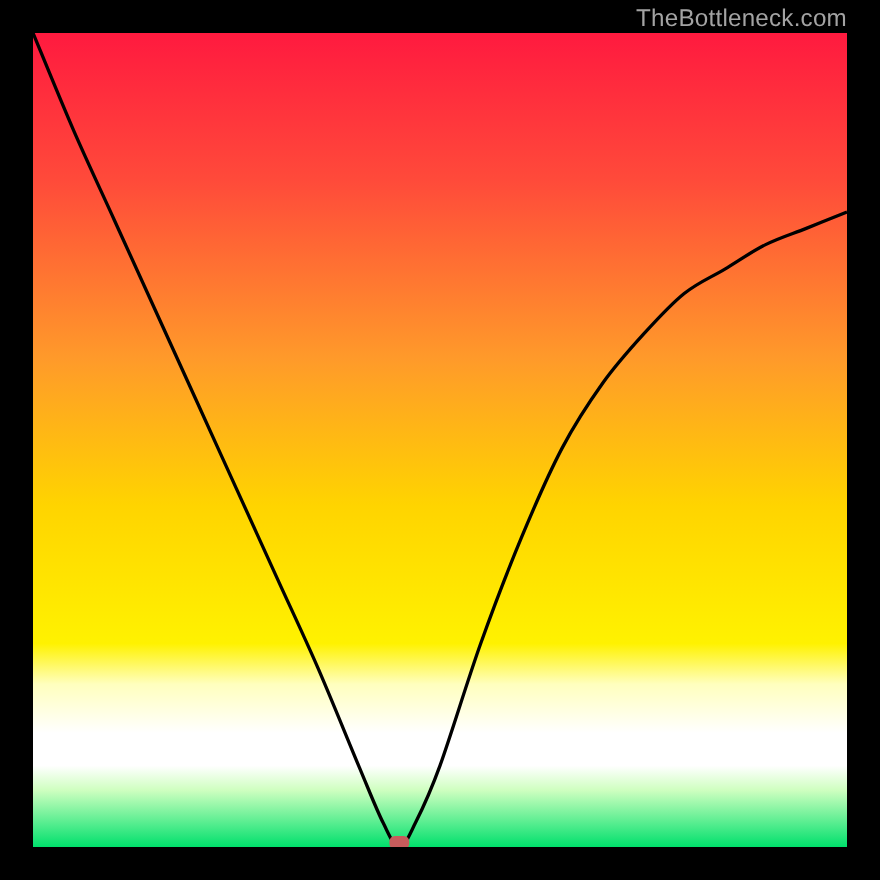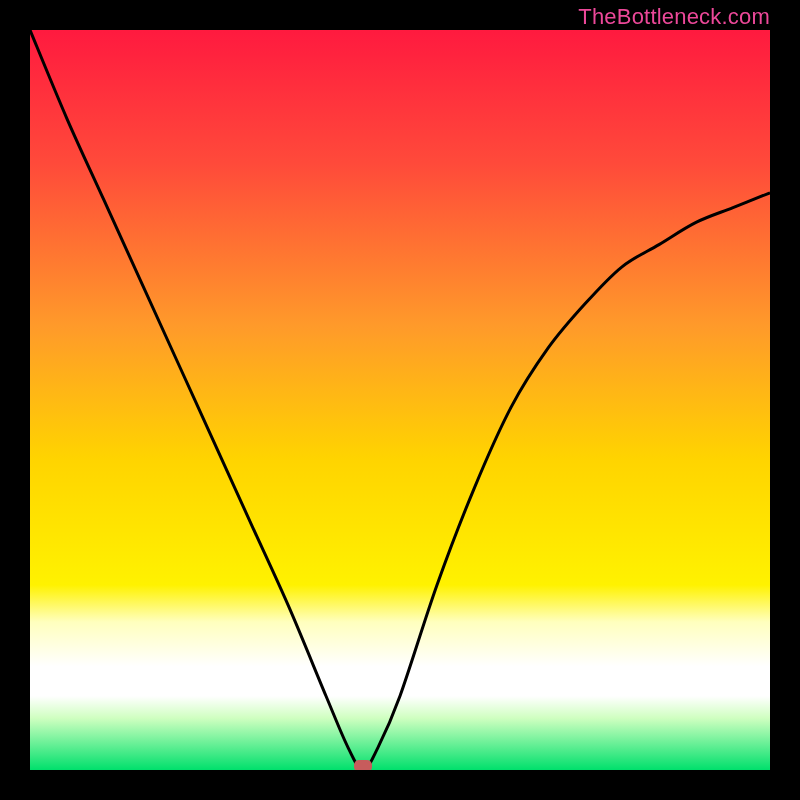--- a/index.html
+++ b/index.html
@@ -20,21 +20,21 @@
     overflow: hidden;
   }
   .gradient {
     position: absolute;
     inset: 0;
   }
   .watermark {
     position: absolute;
     top: 4px;
     right: 30px;
-    color: #ec4899;
+    color: #a3a3a3;
     font-size: 22px;
     letter-spacing: 0.2px;
     font-weight: 500;
   }
   svg.curve {
     position: absolute;
     inset: 0;
     width: 100%;
     height: 100%;
   }

